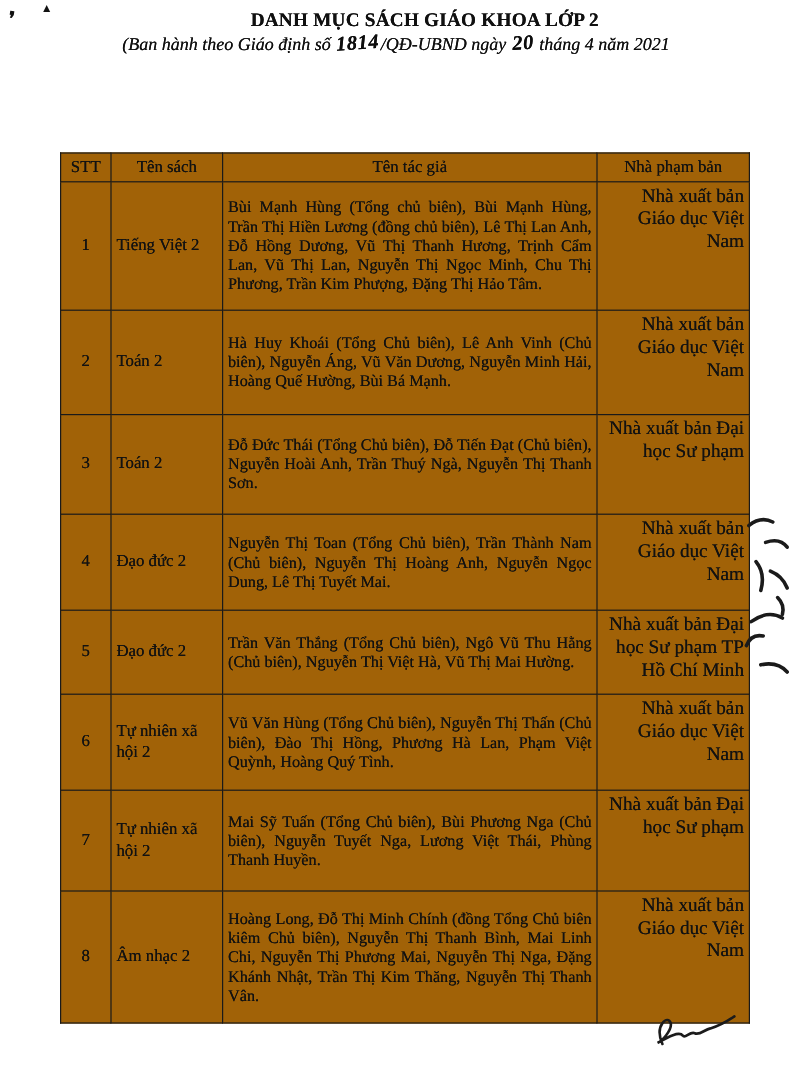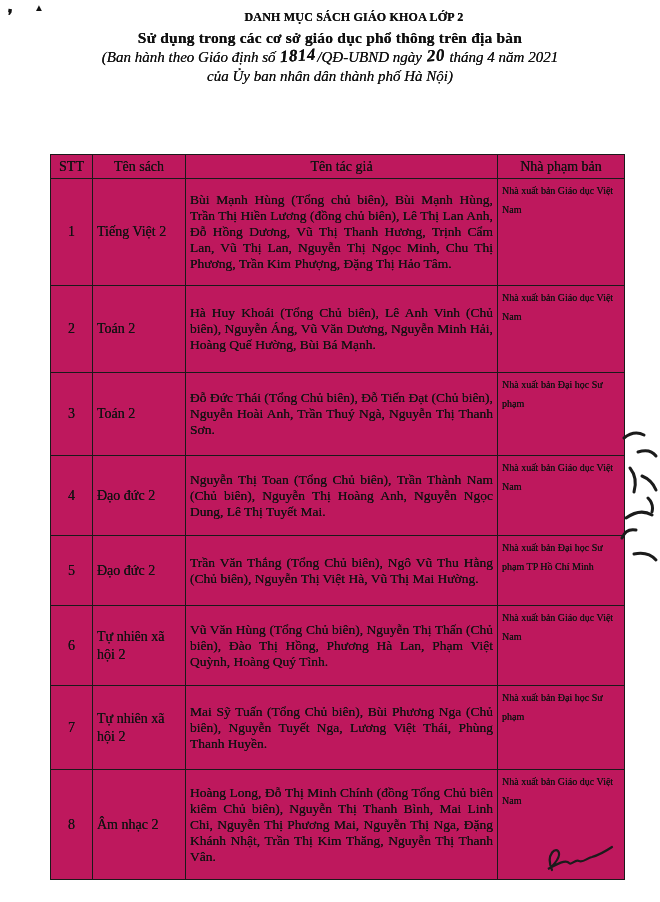--- a/index.html
+++ b/index.html
@@ -14,71 +14,68 @@
   .page{position:relative;width:660px;height:902px;background:#fff;}
 
   
   .mark-comma{position:absolute;left:7px;top:6px;font-size:16px;font-weight:bold;color:#111;transform:rotate(8deg);}
   .mark-triangle{position:absolute;left:34px;top:2px;font-size:10px;color:#111;}
 
   
   .doc-header{position:absolute;top:8px;left:0;width:660px;text-align:center;}
   .t-bold{font-weight:bold;font-size:15.5px;line-height:19.5px;color:#101010;letter-spacing:.2px;
           text-shadow:0 0 .4px #101010;}
-  .t-bold.first{font-size:12px;margin-left:48px;}
+  .t-bold.first{font-size:16px;margin-left:48px;}
   .t-italic{font-style:italic;font-size:15px;line-height:18px;color:#101010;margin-top:1px;
             text-shadow:0 0 .3px #101010;}
   .hand{display:inline-block;font-weight:700;font-style:italic;font-size:17px;line-height:14px;
         letter-spacing:.5px;transform:rotate(-4deg) translateY(-1px);margin:0 1px;color:#0d0d0d;}
 
   
   table.booklist{
     position:absolute;left:50px;top:127px;width:574px;
     border-collapse:collapse;table-layout:fixed;
-    background:#be185d;
-    margin-top:27px;
+    background:#a16207;
   }
   table.booklist th, table.booklist td{
     border:1.6px solid #1a1a1a;
     font-weight:normal;
     color:#121212;
     text-shadow:0 0 .35px #121212;
     padding:2px 4px;
     box-sizing:border-box;
   }
   col.c1{width:42px;} col.c2{width:93px;} col.c3{width:312px;} col.c4{width:127px;}
   table.booklist th{height:24px;font-size:14px;text-align:center;padding:1px 2px;}
   td.c-stt{text-align:center;vertical-align:middle;font-size:14px;}
   td.c-book{text-align:left;vertical-align:middle;font-size:14px;line-height:18px;padding:2px 6px;}
   td.c-auth{text-align:justify;vertical-align:middle;font-size:13.5px;line-height:16px;padding:6px 7px;}
-  td.c-pub{text-align:left;vertical-align:top;font-size:10px;line-height:19px;padding:10px 4px 2px 4px;}
+  td.c-pub{text-align:right;vertical-align:top;font-size:16px;line-height:19px;padding:10px 4px 2px 4px;}
   tr.r1 td{height:107px;} tr.r2 td{height:87px;} tr.r3 td{height:83px;}
   tr.r4 td{height:80px;}  tr.r5 td{height:70px;} tr.r6 td{height:80px;}
   tr.r7 td{height:84px;}  tr.r8 td{height:110px;}
 
   
   .margin-scribble{position:absolute;left:614px;top:426px;}
   .signature{position:absolute;left:540px;top:842px;}
 </style>
 </head>
 <body>
 
 <div class="page">
 
   <span class="mark-comma">❜</span>
   <span class="mark-triangle">▲</span>
 
   <div class="doc-header">
     <div class="t-bold first">DANH MỤC SÁCH GIÁO KHOA LỚP 2</div>
-    <div class="t-bold">Sử dụng trong các cơ sở giáo dục phổ thông trên địa bàn</div>
     <div class="t-italic"><span>(Ban hành theo Giáo định số</span>
       <span class="hand">1814</span><span>/QĐ-UBND ngày</span>
       <span class="hand">20</span>
       <span>tháng 4 năm 2021</span></div>
-    <div class="t-italic">của Ủy ban nhân dân thành phố Hà Nội)</div>
   </div>
 
   <table class="booklist">
     <colgroup>
         <col class="c1">
         <col class="c2">
         <col class="c3">
         <col class="c4">
       </colgroup>
     <thead>

